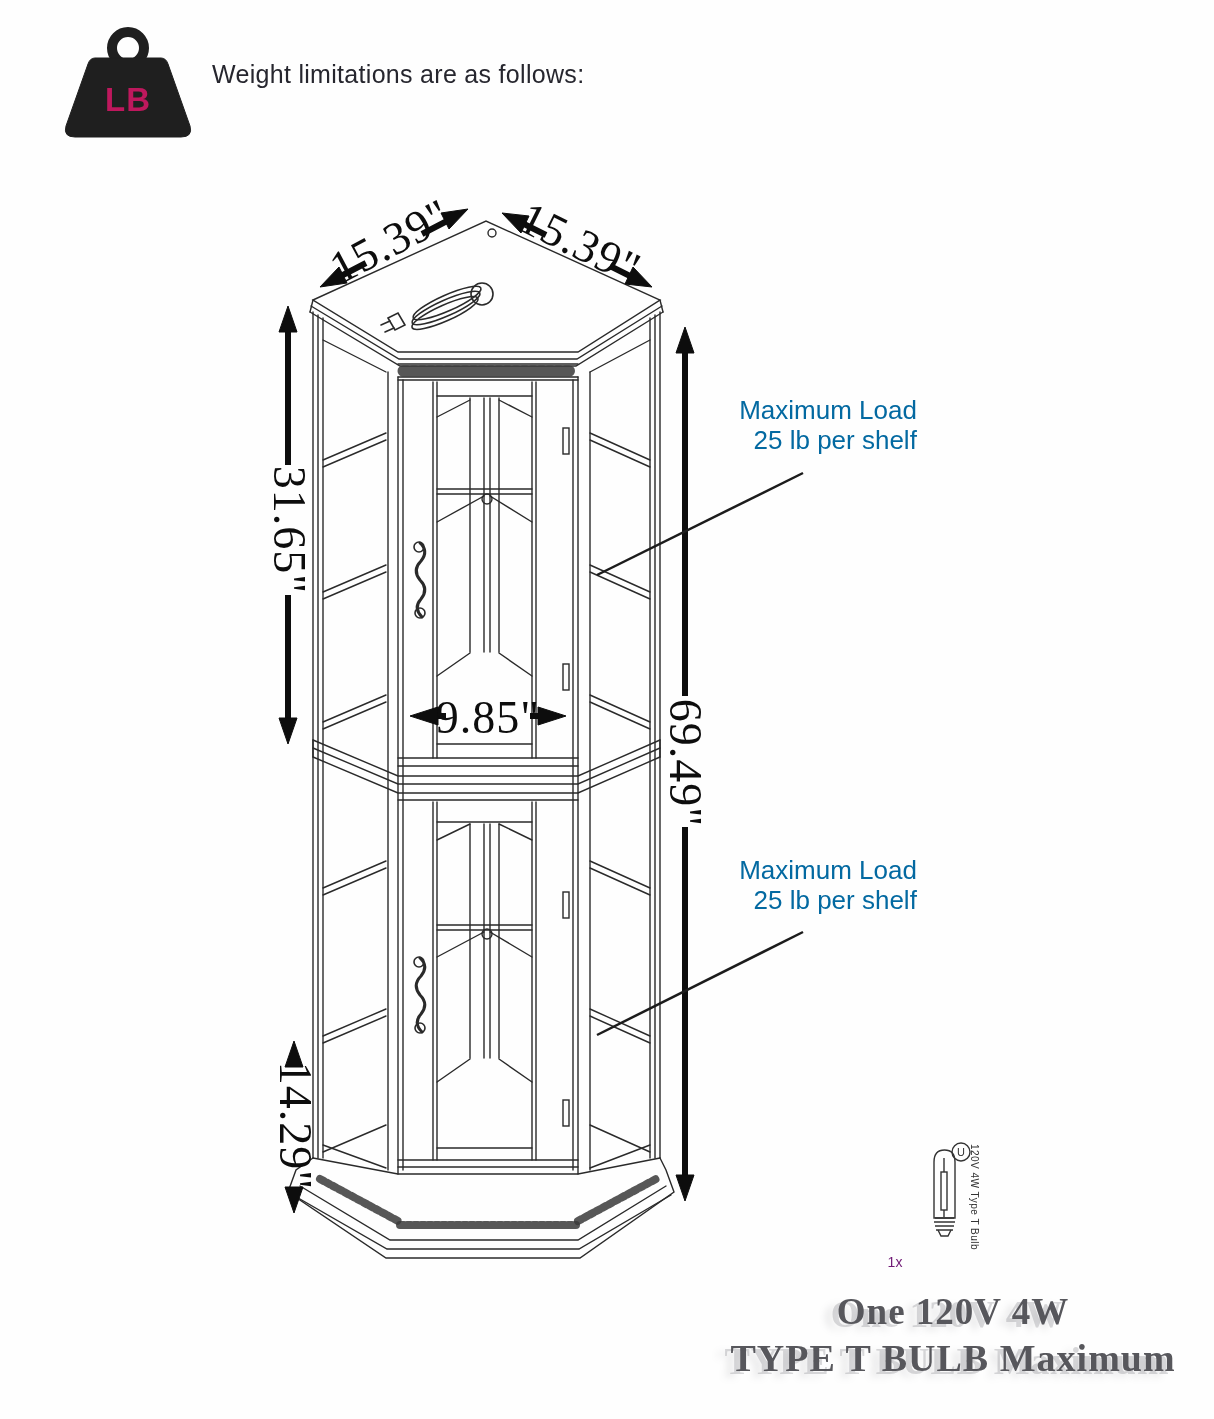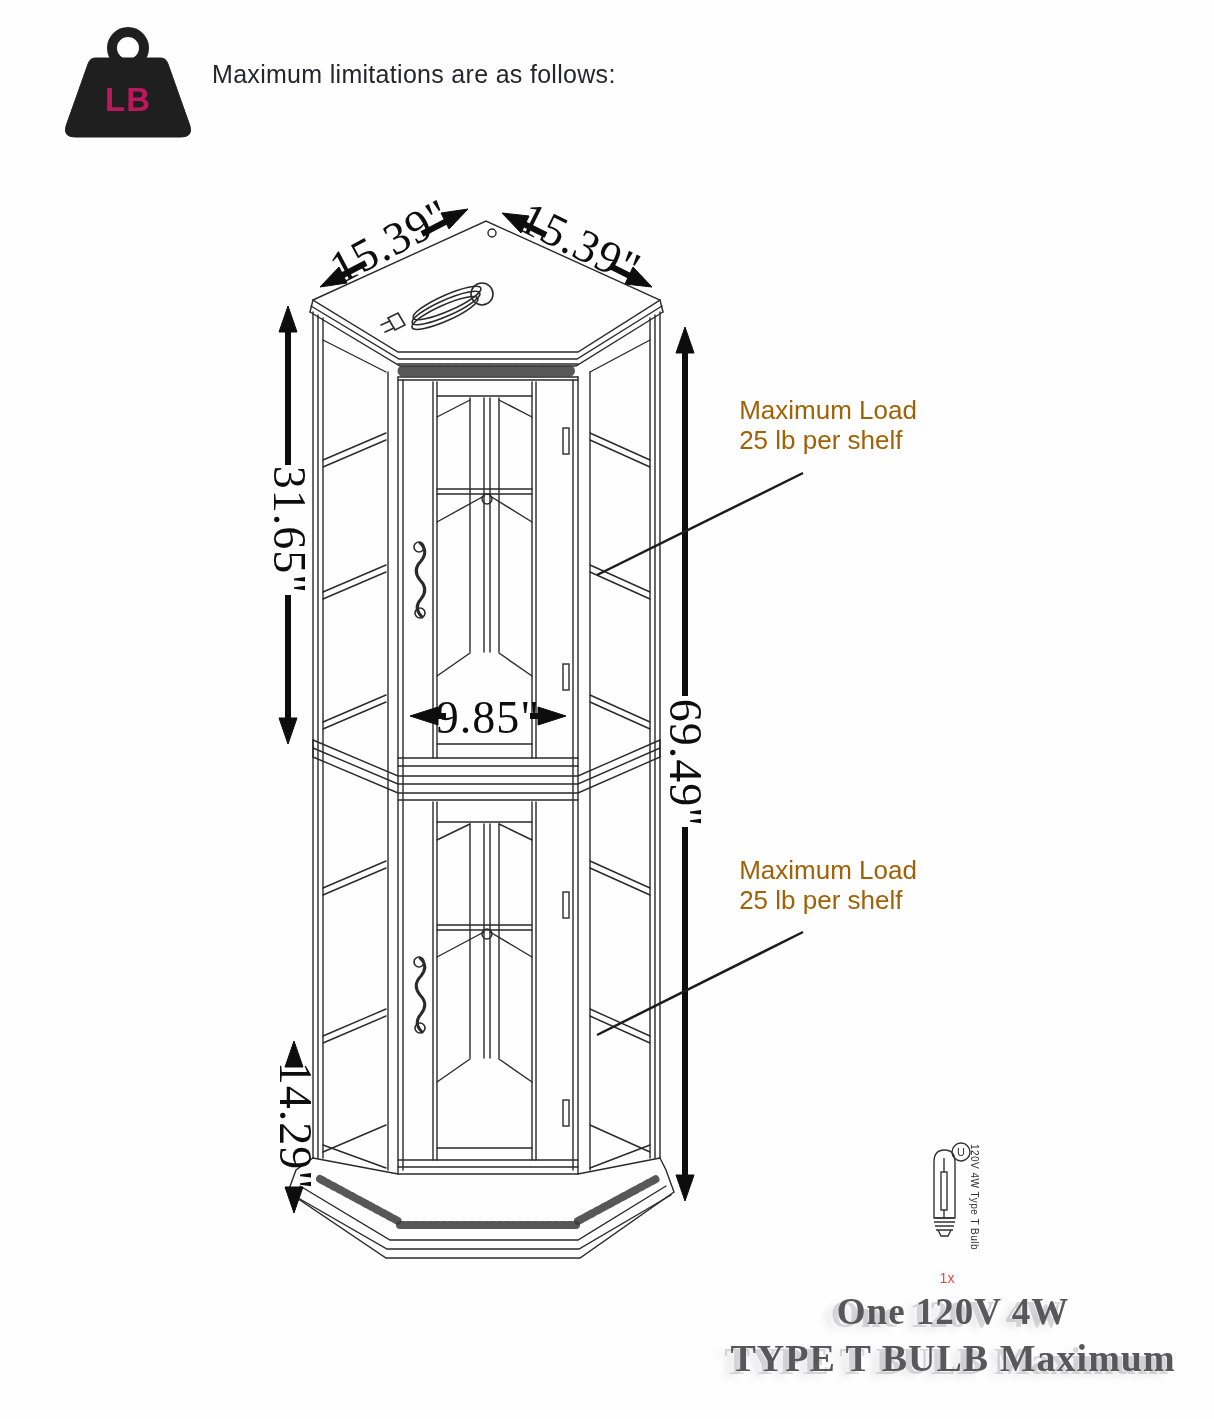--- a/index.html
+++ b/index.html
@@ -18,36 +18,36 @@
     transform:translate(-50%,-50%);
     color:#be185d;font-size:33px;font-weight:bold;letter-spacing:1px;
   }
   .dim{
     position:absolute;transform:translate(-50%,-50%);
     font-family:"Liberation Serif",serif;font-size:46px;color:#0d0d0d;
     white-space:nowrap;letter-spacing:1px;
   }
   .note{
     position:absolute;transform:translateX(-50%);
-    font-size:26px;line-height:30px;color:#a16207;text-align:left;white-space:nowrap;
+    font-size:26px;line-height:30px;color:#0369a1;text-align:right;white-space:nowrap;
   }
   .bulb-spec{
     position:absolute;left:974px;top:1197px;
     transform:translate(-50%,-50%) rotate(90deg);
     font-size:10px;color:#333;letter-spacing:.5px;white-space:nowrap;
   }
   .bulb-u{
     position:absolute;left:961px;top:1152px;
     transform:translate(-50%,-50%);
     font-size:11px;color:#333;
   }
   .bulb-qty{
-    position:absolute;left:947px;top:1262px;
+    position:absolute;left:895px;top:1262px;
     transform:translate(-50%,-50%);
-    font-size:14px;color:#ef4444;margin-top:16px;
+    font-size:14px;color:#701a75;
   }
   .footer-line{
     position:absolute;transform:translateX(-50%);
     font-family:"Liberation Serif",serif;font-weight:bold;
     color:#57575c;text-align:left;white-space:nowrap;letter-spacing:1px;
     text-shadow:-6px 3px 0 rgba(130,130,135,.30), -13px 6px 7px rgba(130,130,135,.18);
   }
   .footer-1{left:953px;top:1290px;font-size:37px;}
   .footer-2{left:953px;top:1336px;font-size:38px;}
 </style>
@@ -227,21 +227,21 @@
       <circle cx="961" cy="1152" r="9"></circle>
       <path d="M934,1218 L934,1162 Q934,1150 944.5,1150 Q955,1150 955,1162 L955,1218 Z"></path>
       <path d="M944,1158 L944,1172"></path>
       <rect x="941" y="1172" width="6" height="38"></rect>
       <path d="M944,1210 L944,1217"></path>
       <path d="M935,1218 L954,1218 M934,1222 L955,1222 M935,1226 L954,1226 M936,1230 L953,1230"></path>
       <path d="M938,1230 L941,1236 L948,1236 L951,1230"></path>
     </g>
   </svg>
 
-  <div class="heading">Maximum limitations are as follows:</div>
+  <div class="heading">Weight limitations are as follows:</div>
   <div class="lb-label">LB</div>
 
   <div class="dim" style="left:390px;top:241px;transform:translate(-50%,-50%) rotate(-27.8deg);">15.39"</div>
   <div class="dim" style="left:580px;top:243px;transform:translate(-50%,-50%) rotate(26.3deg);">15.39"</div>
   <div class="dim" style="left:289px;top:530px;transform:translate(-50%,-50%) rotate(90deg);">31.65"</div>
   <div class="dim" style="left:685px;top:763px;transform:translate(-50%,-50%) rotate(90deg);">69.49"</div>
   <div class="dim" style="left:488px;top:717px;">9.85"</div>
   <div class="dim" style="left:295px;top:1126px;transform:translate(-50%,-50%) rotate(90deg);">14.29"</div>
 
   <div class="note" style="left:828px;top:395px;">

